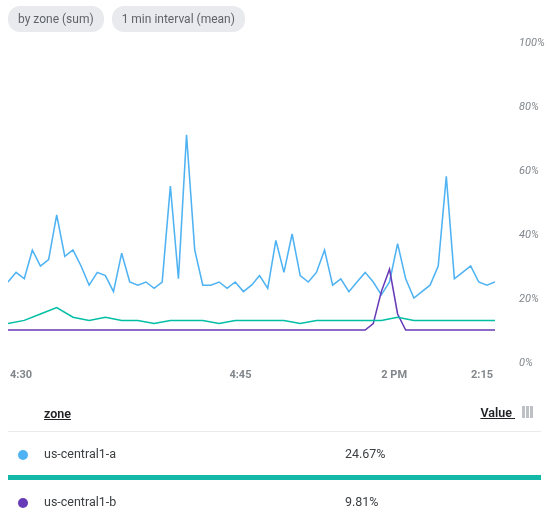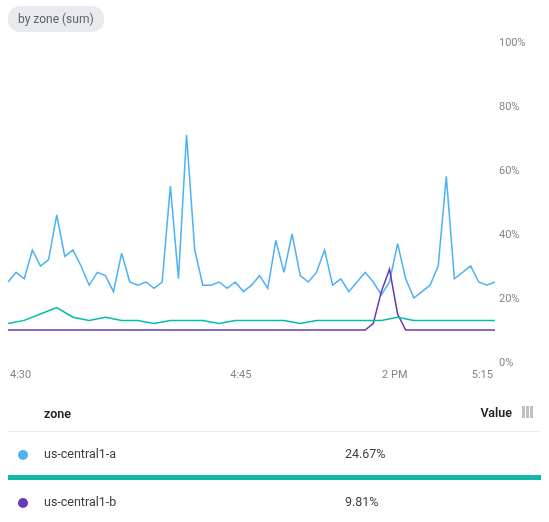--- a/index.html
+++ b/index.html
@@ -28,41 +28,42 @@
     flex: 1;
     position: relative;
   }
   .plot svg { width: 100%; height: 100%; display: block; }
   .yaxis {
     width: 46px;
     position: relative;
     font-size: 11px;
     color: #80868b;
   }
-  .ylab { position: absolute; left: 4px; transform: translateY(-50%); }
+  .ylab { position: absolute; left: 24px; transform: translateY(-50%); font-style: italic; }
   .xaxis {
     display: flex;
     justify-content: space-between;
     font-size: 11px;
     color: #80868b;
     margin: 6px 46px 14px 0;
     padding: 0 2px;
   }
-  .xlab { flex:1; text-align:center; }
+  .xlab { flex:1; text-align:center;font-weight:bold; }
   .xlab:first-child { text-align:left; }
   .xlab.last { flex:0 0 auto; text-align:right; }
 
   .legend-table { width: 100%; border-collapse: collapse; }
   .legend-table th {
     text-align: left;
     font-size: 12.5px;
     font-weight: 600;
     color: #202124;
     padding: 10px 10px 10px 36px;
     border-bottom: 1px solid #e8eaed;
+    text-decoration: underline;
   }
   .legend-table th.value-col { text-align: right; padding-right: 8px; padding-left: 0; }
   .legend-table td {
     font-size: 12.5px;
     padding: 14px 10px 14px 10px;
     border-bottom: 5px solid #14b8a6;
     color: #3c4043;
   }
   .legend-table tr:last-child td { border-bottom: none; }
   .legend-table td.value-col { text-align: left; padding-right: 24px; }
@@ -83,20 +84,21 @@
     background:#bdc1c6; margin-left:1px;
   }
   .series-line { fill:none; stroke-width:1.5; }
 </style>
 </head>
 <body>
 <div class="wrap">
 
 <div class="pills">
   <span class="pill">by zone (sum)</span>
+  <span class="pill">1 min interval (mean)</span>
 </div>
 
 <div class="chart-area">
   <div class="plot">
     <svg id="chart-svg" viewBox="0 0 470 320" preserveAspectRatio="none">
           <path d="M0.0 240.0 L7.8 230.4 L15.7 236.8 L23.5 208.0 L31.3 224.0 L39.2 217.6 L47.0 172.8 L54.8 214.4 L62.7 208.0 L70.5 224.0 L78.3 243.2 L86.2 230.4 L94.0 233.6 L101.8 249.6 L109.7 211.2 L117.5 240.0 L125.3 243.2 L133.2 240.0 L141.0 246.4 L148.8 240.0 L156.7 144.0 L164.5 236.8 L172.3 92.8 L180.2 208.0 L188.0 243.2 L195.8 243.2 L203.7 240.0 L211.5 246.4 L219.3 240.0 L227.2 249.6 L235.0 243.2 L242.8 233.6 L250.7 246.4 L258.5 198.4 L266.3 230.4 L274.2 192.0 L282.0 233.6 L289.8 240.0 L297.7 230.4 L305.5 208.0 L313.3 243.2 L321.2 236.8 L329.0 249.6 L336.8 240.0 L344.7 230.4 L352.5 240.0 L360.3 252.8 L368.2 240.0 L376.0 201.6 L383.8 236.8 L391.7 256.0 L399.5 249.6 L407.3 243.2 L415.2 224.0 L423.0 134.4 L430.8 236.8 L438.7 230.4 L446.5 224.0 L454.3 240.0 L462.2 243.2 L470.0 240.0" class="series-line" stroke="#4fb3f3"></path>
           <path d="M0.0 288.0 L23.5 288.0 L47.0 288.0 L70.5 288.0 L94.0 288.0 L117.5 288.0 L141.0 288.0 L164.5 288.0 L188.0 288.0 L211.5 288.0 L235.0 288.0 L258.5 288.0 L282.0 288.0 L305.5 288.0 L329.0 288.0 L344.7 288.0 L352.5 281.6 L360.3 249.6 L368.2 227.2 L376.0 272.0 L383.8 288.0 L399.5 288.0 L423.0 288.0 L446.5 288.0 L470.0 288.0" class="series-line" stroke="#673ab7"></path>
           <path d="M0.0 281.6 L15.7 278.4 L31.3 272.0 L47.0 265.6 L62.7 275.2 L78.3 278.4 L94.0 275.2 L109.7 278.4 L125.3 278.4 L141.0 281.6 L156.7 278.4 L172.3 278.4 L188.0 278.4 L203.7 281.6 L219.3 278.4 L235.0 278.4 L250.7 278.4 L266.3 278.4 L282.0 281.6 L297.7 278.4 L313.3 278.4 L329.0 278.4 L344.7 278.4 L360.3 278.4 L376.0 275.2 L391.7 278.4 L407.3 278.4 L423.0 278.4 L438.7 278.4 L454.3 278.4 L470.0 278.4" class="series-line" stroke="#00bfa5"></path>
         </svg>
   </div>
@@ -106,21 +108,21 @@
         <span class="ylab" style="top: 192px;">40%</span>
         <span class="ylab" style="top: 128px;">60%</span>
         <span class="ylab" style="top: 64px;">80%</span>
         <span class="ylab" style="top: 0px;">100%</span>
       </div>
 </div>
 <div class="xaxis" id="xaxis">
       <span class="xlab">4:30</span>
       <span class="xlab">4:45</span>
       <span class="xlab">2 PM</span>
-      <span class="xlab last">5:15</span>
+      <span class="xlab last">2:15</span>
     </div>
 
 <table class="legend-table">
   <thead>
     <tr>
       <th>zone</th>
       <th class="value-col">
         <span>Value</span>
         <span class="cols-icon"><span></span><span></span><span></span></span>
       </th>

